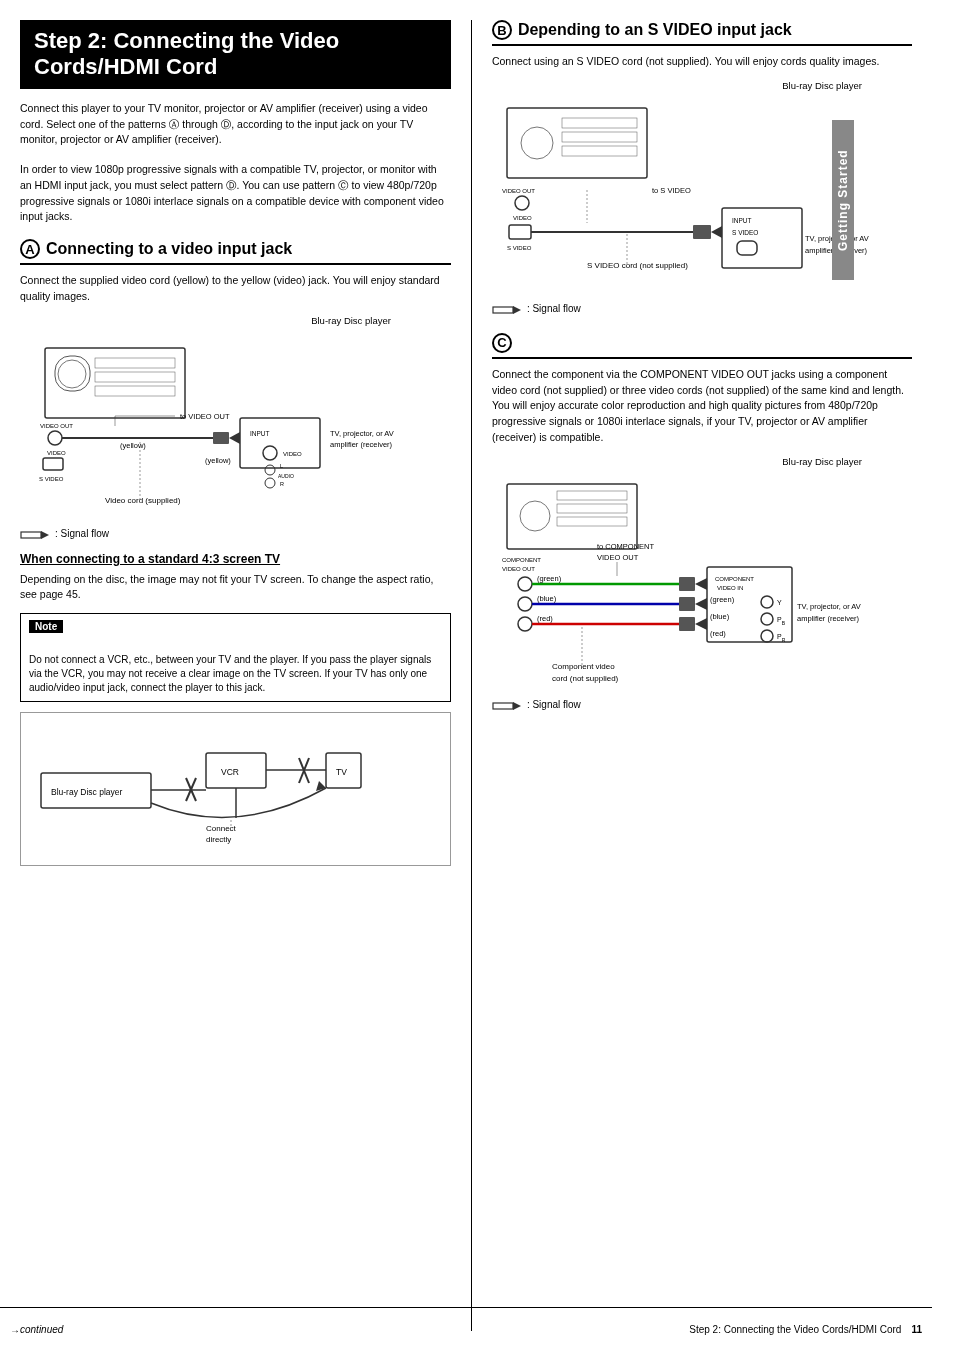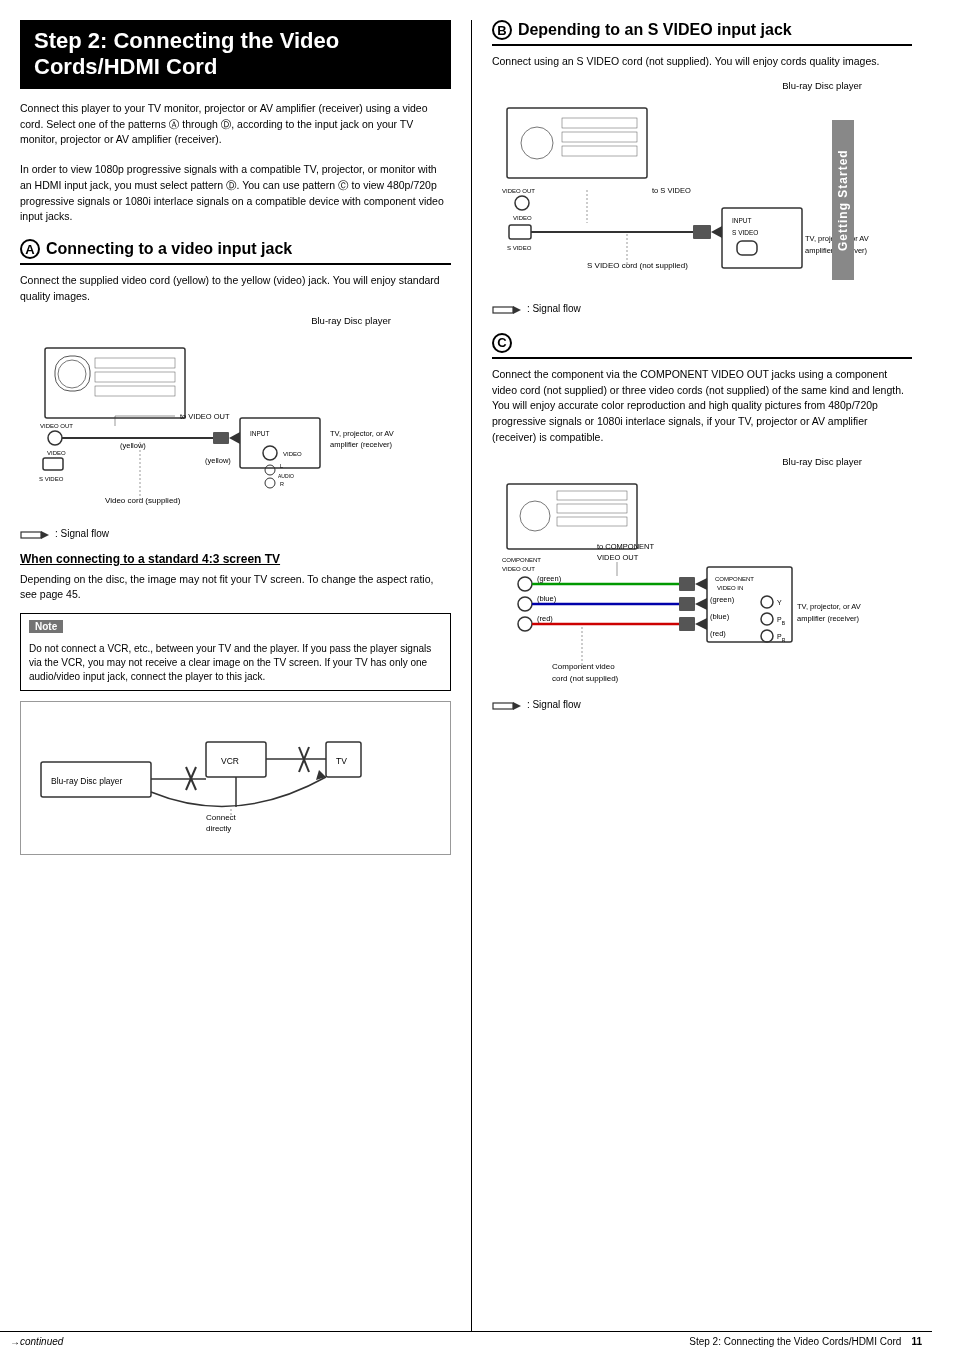--- a/index.html
+++ b/index.html
@@ -110,47 +110,47 @@
       margin-bottom: 6px;
       margin-top: 10px;
       text-decoration: underline;
     }
     .note-box {
       border: 1px solid #000;
       padding: 6px 8px;
       margin-bottom: 10px;
     }
     .note-label {
-      background: #737373;
+      background: #000000;
       color: #fff;
       font-size: 10px;
       font-weight: bold;
       padding: 1px 6px;
       display: inline-block;
-      margin-bottom: 9px;
+      margin-bottom: 20px;
     }
     .note-text {
       font-size: 10px;
       line-height: 1.4;
     }
     
     .diagram-svg {
       display: block;
       margin: 0 auto;
     }
     .footer-bar {
       position: absolute;
       bottom: 0;
       left: 0;
       width: 932px;
       border-top: 1px solid #000;
       display: flex;
       justify-content: space-between;
       align-items: center;
-      padding: 4px 10px;
+      padding: 16px 10px;
       font-size: 10px;
     }
     .footer-page {
       display: flex;
       align-items: center;
       gap: 6px;
       font-weight: bold;
       font-size: 10px;
     }
     .footer-continued {

